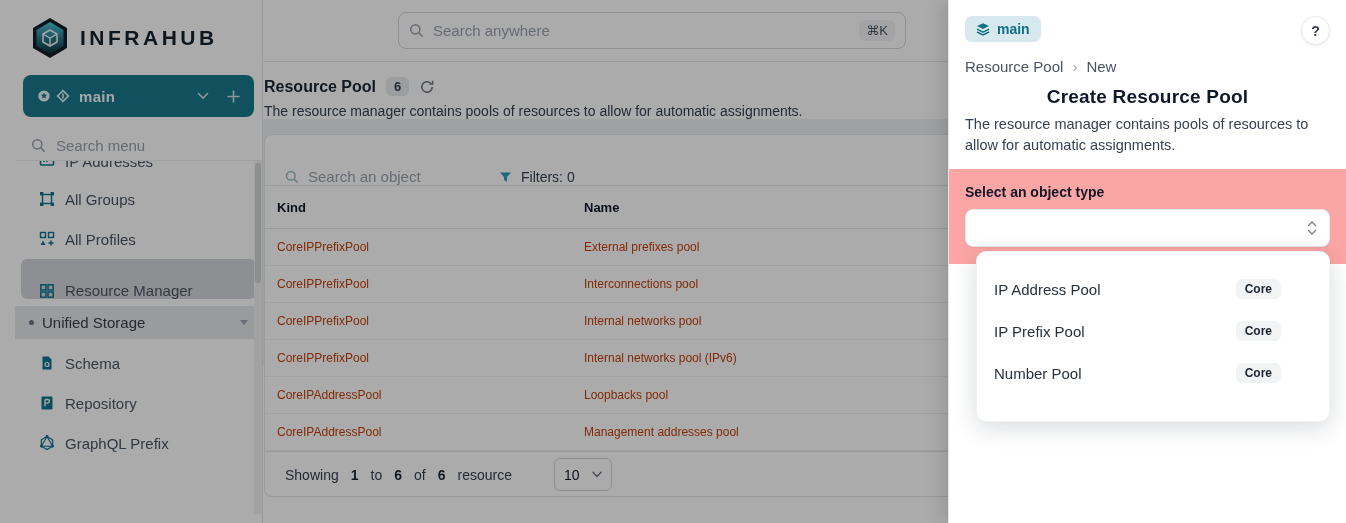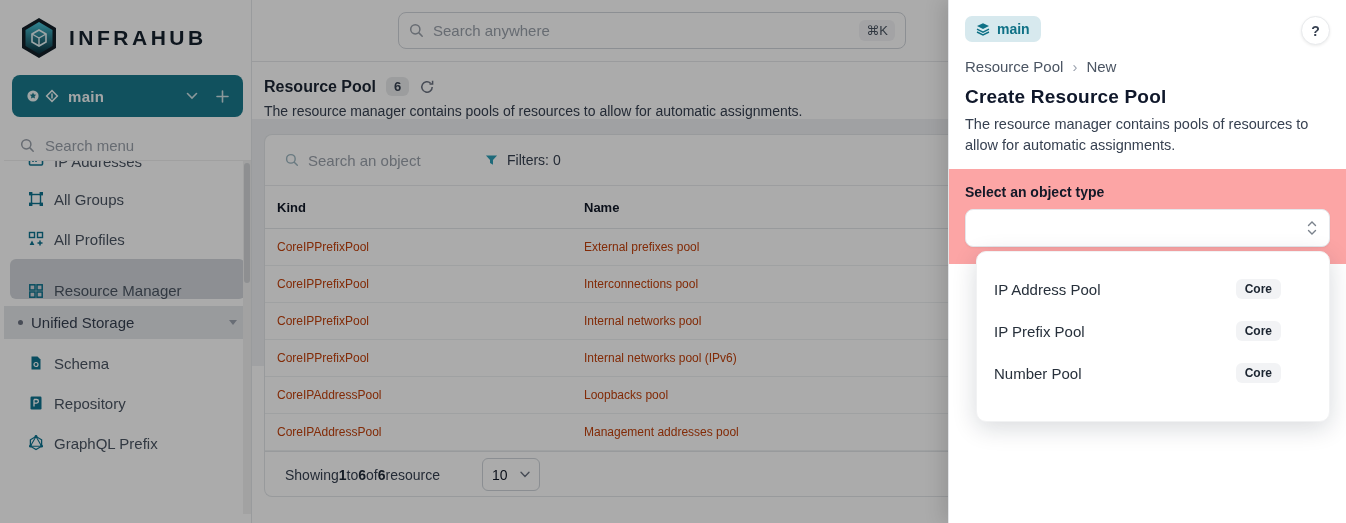--- a/index.html
+++ b/index.html
@@ -4,21 +4,21 @@
 <style>
   * { margin:0; padding:0; box-sizing:border-box; }
   html,body { width:1346px; height:523px; }
   body {
     position:relative; overflow:hidden; background:#fff;
     font-family:"Liberation Sans","DejaVu Sans",sans-serif; color:#374151;
   }
   svg { display:block; }
 
   
-  .sidebar { position:absolute; left:4px; top:0; width:248px; height:523px; background:#fff; border-right:1px solid #e5e7eb; z-index:10; }
+  .sidebar { position:absolute; left:15px; top:0; width:248px; height:523px; background:#fff; border-right:1px solid #e5e7eb; z-index:10; }
   .logo-row { display:flex; align-items:center; gap:11px; padding:11px 10px 0 16px; height:64px; }
   .wordmark { font-size:21px; font-weight:800; letter-spacing:3.5px; color:#15212e; }
   .branch-btn { margin:11px 8px 0; height:42px; background:#1a7a8c; border-radius:8px; display:flex; align-items:center; padding:0 14px; color:#f3f7f8; cursor:pointer; }
   .branch-btn .blabel { font-size:15px; font-weight:600; margin-left:9px; letter-spacing:.3px; }
   .branch-icons { display:flex; align-items:center; gap:5px; }
   .branch-right { margin-left:auto; display:flex; align-items:center; gap:18px; }
   .menu-search { display:flex; align-items:center; gap:10px; padding:0 16px; height:30px; margin-top:14px; border-bottom:1px solid #efefef; }
   .menu-search input { border:none; outline:none; background:transparent; font-size:15px; color:#374151; width:170px; font-family:inherit; }
   .menu-search input::placeholder { color:#9aa1ab; }
   .nav { position:relative; height:353px; overflow:hidden; }
@@ -41,47 +41,47 @@
   .global-search input { border:none; outline:none; flex:1; font-size:15px; color:#374151; background:transparent; font-family:inherit; }
   .global-search input::placeholder { color:#9aa1ab; }
   .kbd-chip { background:#f3f4f6; border-radius:6px; padding:3px 7px; font-size:13px; color:#4b5563; }
   .page-header { padding:15px 16px 0; height:57px; background:#fff; }
   .title-row { display:flex; align-items:center; gap:10px; }
   .page-title { font-size:16px; font-weight:700; color:#1b2533; }
   .count-badge { background:#e9eaec; border-radius:6px; padding:2px 8px; font-size:13px; font-weight:600; color:#374151; }
   .page-desc { margin-top:7px; font-size:14px; color:#374151; }
   .content { position:absolute; top:119px; left:0; right:0; bottom:0; background:#eff1f3; padding:15px 0 0 16px; }
   .card { background:#fff; border:1px solid #e3e6e9; border-right:none; border-radius:8px 0 0 8px; height:363px; display:flex; flex-direction:column; }
-  .card-toolbar { height:51px; flex:none; border-bottom:1px solid #e9ebee; display:flex; align-items:center; padding:0 20px; }
+  .card-toolbar { height:51px; flex:none; border-bottom:1px solid #e9ebee; display:flex; align-items:flex-end; padding:0 20px;gap:14px; }
   .obj-search { width:200px; display:flex; align-items:center; gap:9px; }
   .obj-search input { border:none; outline:none; font-size:15px; width:150px; background:transparent; color:#374151; font-family:inherit; }
   .obj-search input::placeholder { color:#9aa1ab; }
   .filters { display:flex; align-items:center; gap:9px; cursor:pointer; font-size:14px; color:#374151; }
   .thead { height:43px; flex:none; border-bottom:1px solid #e3e6e9; display:flex; align-items:center; font-size:13px; font-weight:700; color:#111827; }
   .col-kind { width:319px; padding-left:12px; flex:none; }
   .col-name { flex:1; }
   .trow { height:37px; flex:none; border-bottom:1px solid #edf0f2; display:flex; align-items:center; font-size:12px; color:#c2410c; cursor:pointer; }
   .trow:last-of-type { border-bottom:none; }
   .card-footer { margin-top:auto; height:46px; flex:none; border-top:1px solid #e3e6e9; display:flex; align-items:center; padding:0 20px; font-size:14px; color:#374151; }
-  .pag-text { display:flex; gap:0; align-items:center; }
+  .pag-text { display:flex; gap:12px; align-items:center; }
   .pag-text .b { font-weight:700; color:#1f2937; }
   .size-select { margin-left:42px; width:58px; height:33px; border:1px solid #cfd4da; border-radius:6px; background:#fff; display:flex; align-items:center; justify-content:space-between; padding:0 9px; font-size:14px; color:#111827; cursor:pointer; }
 
   
   .overlay { position:absolute; inset:0; background:rgba(0,0,0,0.33); z-index:40; }
 
   
   .drawer { position:absolute; top:0; right:0; width:398px; height:523px; background:#fff; z-index:50; border-left:1px solid #e2e4e7; box-shadow:-6px 0 18px rgba(0,0,0,.12); }
   .drawer-header { padding:16px 16px 0; }
   .badge-row { display:flex; align-items:flex-start; }
   .branch-badge { display:inline-flex; align-items:center; gap:7px; background:#d7e9ee; color:#0f7186; border-radius:7px; padding:5px 11px; font-size:14px; font-weight:600; }
   .help-btn { margin-left:auto; width:29px; height:29px; border-radius:50%; background:#fff; border:1px solid #e8eaec; box-shadow:0 1px 3px rgba(0,0,0,.08); display:flex; align-items:center; justify-content:center; font-size:14px; font-weight:600; color:#374151; cursor:pointer; }
   .breadcrumb { margin-top:13px; font-size:15px; color:#4b5563; display:flex; align-items:center; }
   .bc-sep { color:#9ca3af; margin:0 9px; font-size:15px; }
-  .drawer-title { margin-top:11px; font-size:19px; font-weight:800; color:#0f172a; letter-spacing:.2px; }
+  .drawer-title { margin-top:11px; font-size:19px; font-weight:800; color:#0f172a; letter-spacing:.2px;text-align:center; }
   .drawer-desc { margin-top:6px; font-size:14.5px; line-height:1.42; color:#374151; padding-bottom:14px; }
   .form-band { background:#fca5a5; padding:15px 16px 17px; }
   .field-label { font-size:14px; font-weight:600; color:#111827; margin-bottom:9px; }
   .type-select { height:38px; background:#fff; border:1px solid #e5e7eb; border-radius:8px; box-shadow:0 1px 2px rgba(0,0,0,.05); display:flex; align-items:center; justify-content:flex-end; padding:0 12px; cursor:pointer; }
   .dropdown { position:absolute; left:27px; right:16px; top:251px; height:171px; background:#fff; border:1px solid #f1f2f3; border-radius:10px; box-shadow:0 6px 24px rgba(15,23,42,.16); padding:9px 10px; z-index:60; }
   .dd-search-row { display:flex; align-items:center; }
   .dd-input-wrap { position:relative; flex:1; }
   .dd-input-wrap input { width:100%; height:30px; border:2px solid #2e9fb7; border-radius:8px; outline:none; padding:0 8px 0 28px; font-size:14px; color:#111827; font-family:inherit; }
   .dd-search-icon { position:absolute; left:9px; top:8px; }
   .clear-btn { margin-left:14px; margin-right:4px; font-size:15px; color:#111827; background:none; border:none; cursor:pointer; font-family:inherit; }

